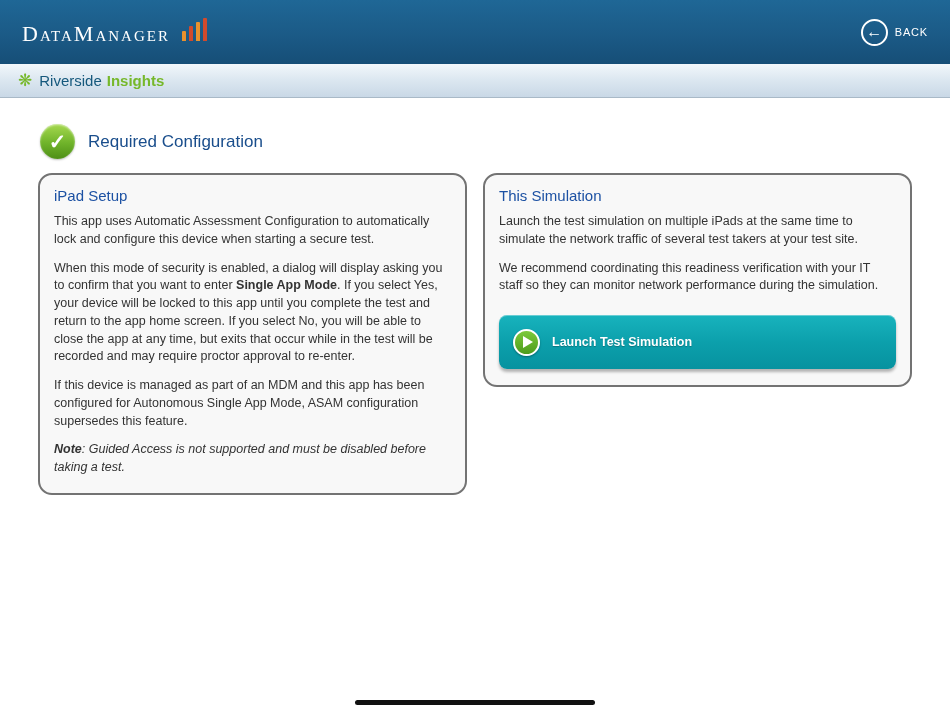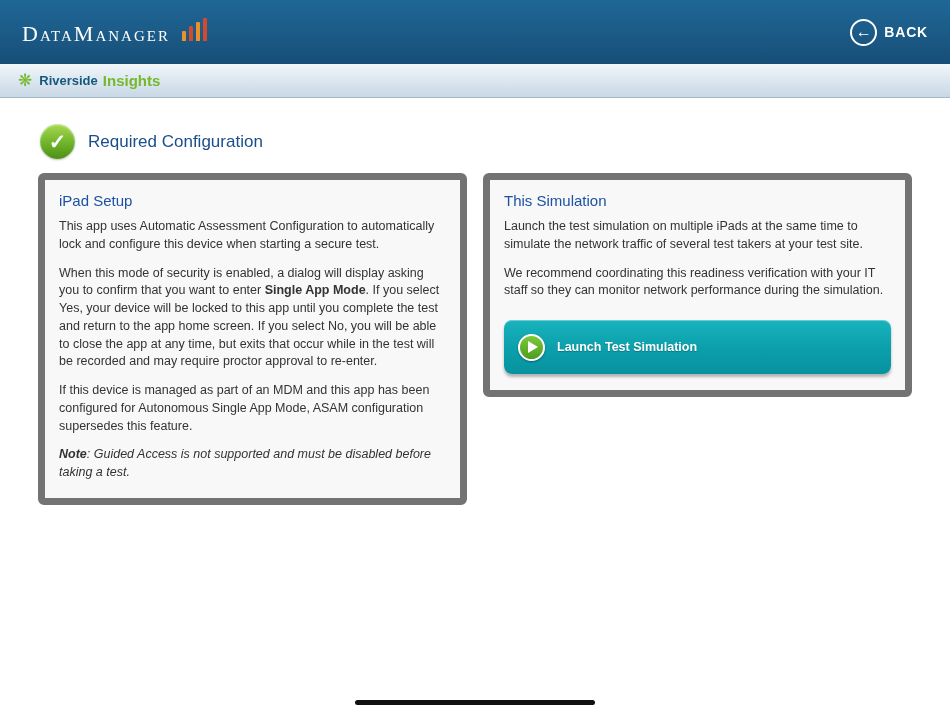--- a/index.html
+++ b/index.html
@@ -54,22 +54,22 @@
   }
   .back-circle {
     width: 27px; height: 27px;
     border: 2px solid #ffffff;
     border-radius: 50%;
     display: flex; align-items: center; justify-content: center;
     font-size: 16px; line-height: 1;
     color: #ffffff;
   }
   .back-label {
-    font-size: 14px;
-    font-weight: bold;
+    font-size: 11px;
+    font-weight: normal;
     letter-spacing: 0.8px;
     color: #ffffff;
   }
 
   
   .brand-bar {
     height: 34px;
     background: linear-gradient(to bottom, #f2f7fb 0%, #dde8f1 45%, #c9d8e6 100%);
     border-bottom: 1px solid #a9b9c7;
     display: flex;
@@ -77,22 +77,22 @@
     padding: 0 18px;
   }
   .flower-icon {
     color: #76b82a;
     font-size: 17px;
     margin-right: 7px;
     line-height: 1;
   }
   .brand-riverside {
     color: #15587c;
-    font-size: 13px;
-    font-weight: bold;
+    font-size: 15px;
+    font-weight: normal;
   }
   .brand-insights {
     color: #76b82a;
     font-size: 15px;
     font-weight: bold;
     margin-left: 5px;
   }
 
   
   .main { padding: 26px 38px 0 38px; }
@@ -120,22 +120,22 @@
   }
 
   .cards-row {
     display: flex;
     gap: 16px;
     align-items: flex-start;
   }
   .card {
     flex: 1;
     background: #f8f8f8;
-    border: 7px solid #737373;
-    border-radius: 6px;
+    border: 2px solid #737373;
+    border-radius: 14px;
     padding: 12px 14px 16px 14px;
   }
   .card-title {
     font-size: 15px;
     color: #1c51a3;
     margin: 0 0 9px 0;
     font-weight: normal;
   }
   .card p {
     font-size: 12.5px;

